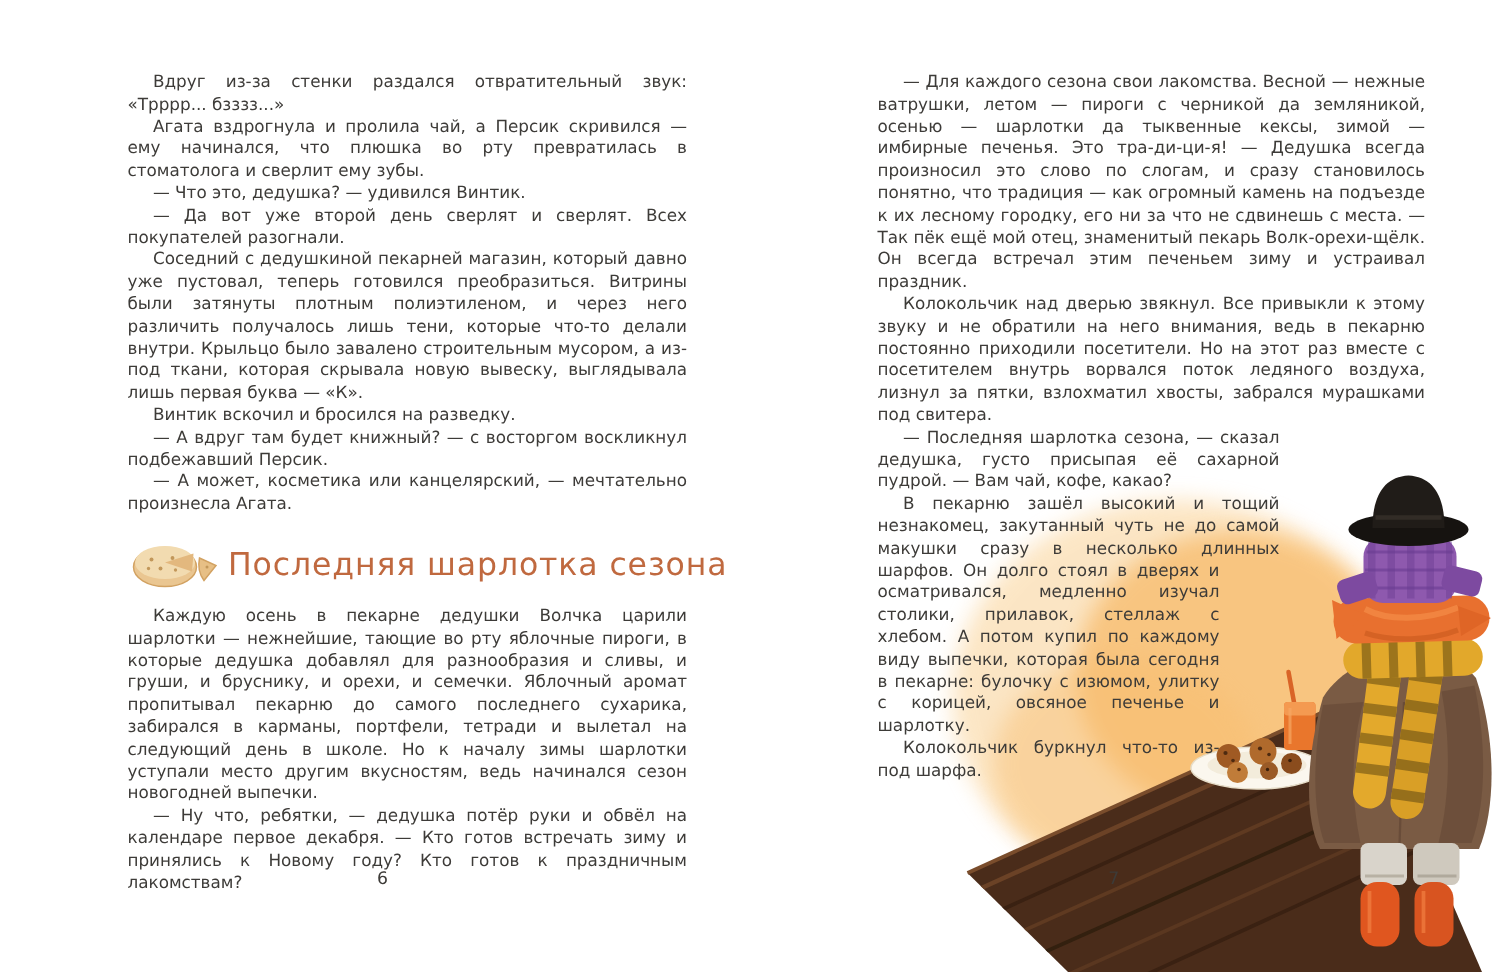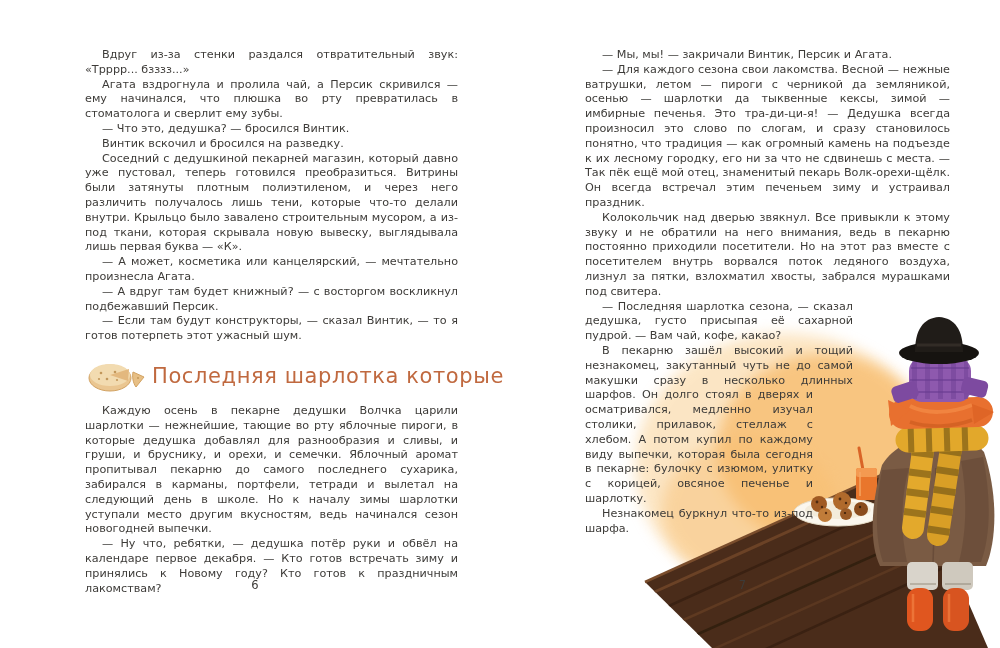--- a/index.html
+++ b/index.html
@@ -22,57 +22,56 @@
   .illustration{position:absolute;left:620px;top:300px;width:380px;height:348px;z-index:1;}
 </style>
 </head>
 <body>
 
 <div class="canvas">
 
   <div class="text-col col-left">
     <p class="para">Вдруг из-за стенки раздался отвратительный звук: «Трррр... бзззз...»</p>
     <p class="para">Агата вздрогнула и пролила чай, а Персик скривился — ему начинался, что плюшка во рту превратилась в стоматолога и сверлит ему зубы.</p>
-    <p class="para">— Что это, дедушка? — бросился Винтик.</p>
+    <p class="para">— Что это, дедушка? — удивился Винтик.</p>
+    <p class="para">— Да вот уже второй день сверлят и сверлят. Всех покупателей разогнали.</p>
+    <p class="para">Соседний с дедушкиной пекарней магазин, который давно уже пустовал, теперь готовился преобразиться. Витрины были затянуты плотным полиэтиленом, и через него различить получалось лишь тени, которые что-то делали внутри. Крыльцо было завалено строительным мусором, а из-под ткани, которая скрывала новую вывеску, выглядывала лишь первая буква — «К».</p>
     <p class="para">Винтик вскочил и бросился на разведку.</p>
-    <p class="para">Соседний с дедушкиной пекарней магазин, который давно уже пустовал, теперь готовился преобразиться. Витрины были затянуты плотным полиэтиленом, и через него различить получалось лишь тени, которые что-то делали внутри. Крыльцо было завалено строительным мусором, а из-под ткани, которая скрывала новую вывеску, выглядывала лишь первая буква — «К».</p>
+    <p class="para">— А вдруг там будет книжный? — с восторгом воскликнул подбежавший Персик.</p>
     <p class="para">— А может, косметика или канцелярский, — мечтательно произнесла Агата.</p>
-    <p class="para">— А вдруг там будет книжный? — с восторгом воскликнул подбежавший Персик.</p>
-    <p class="para">— Если там будут конструкторы, — сказал Винтик, — то я готов потерпеть этот ужасный шум.</p>
 
     <div class="chapter-heading">
       <svg class="pie-icon" width="58" height="36" viewBox="0 0 58 36" aria-hidden="true">
         <ellipse cx="23" cy="20" rx="21" ry="13" fill="#eac691" stroke="#d2a262" stroke-width="1"></ellipse>
         <ellipse cx="23" cy="17" rx="20" ry="11" fill="#f2dbb0"></ellipse>
         <path d="M23,17 L42,11 L41,23 Z" fill="#e3b87e"></path>
         <circle cx="14" cy="15" r="1.3" fill="#c2975a"></circle>
         <circle cx="20" cy="21" r="1.3" fill="#c2975a"></circle>
         <circle cx="28" cy="14" r="1.3" fill="#c2975a"></circle>
         <circle cx="12" cy="21" r="1.1" fill="#c2975a"></circle>
         <circle cx="30" cy="22" r="1.1" fill="#c2975a"></circle>
         <path d="M46,14 L57,19 L49,29 C46,25 45,19 46,14 Z" fill="#e7bf85" stroke="#d2a262" stroke-width="1"></path>
         <circle cx="51" cy="20" r="1" fill="#c2975a"></circle>
       </svg>
-      <span class="heading-text">Последняя шарлотка которые</span>
+      <span class="heading-text">Последняя шарлотка сезона</span>
     </div>
 
     <p class="para">Каждую осень в пекарне дедушки Волчка царили шарлотки — нежнейшие, тающие во рту яблочные пироги, в которые дедушка добавлял для разнообразия и сливы, и груши, и бруснику, и орехи, и семечки. Яблочный аромат пропитывал пекарню до самого последнего сухарика, забирался в карманы, портфели, тетради и вылетал на следующий день в школе. Но к началу зимы шарлотки уступали место другим вкусностям, ведь начинался сезон новогодней выпечки.</p>
     <p class="para">— Ну что, ребятки, — дедушка потёр руки и обвёл на календаре первое декабря. — Кто готов встречать зиму и принялись к Новому году? Кто готов к праздничным лакомствам?</p>
   </div>
   <div class="page-number pn-left">6</div>
 
   <div class="text-col col-right">
-    <p class="para">— Мы, мы! — закричали Винтик, Персик и Агата.</p>
     <p class="para">— Для каждого сезона свои лакомства. Весной — нежные ватрушки, летом — пироги с черникой да земляникой, осенью — шарлотки да тыквенные кексы, зимой — имбирные печенья. Это тра-ди-ци-я! — Дедушка всегда произносил это слово по слогам, и сразу становилось понятно, что традиция — как огромный камень на подъезде к их лесному городку, его ни за что не сдвинешь с места. — Так пёк ещё мой отец, знаменитый пекарь Волк-орехи-щёлк. Он всегда встречал этим печеньем зиму и устраивал праздник.</p>
     <p class="para">Колокольчик над дверью звякнул. Все привыкли к этому звуку и не обратили на него внимания, ведь в пекарню постоянно приходили посетители. Но на этот раз вместе с посетителем внутрь ворвался поток ледяного воздуха, лизнул за пятки, взлохматил хвосты, забрался мурашками под свитера.</p>
     <div class="wrap-spacer spacer-1"></div>
     <div class="wrap-spacer spacer-2"></div>
     <p class="para">— Последняя шарлотка сезона, — сказал дедушка, густо присыпая её сахарной пудрой. — Вам чай, кофе, какао?</p>
     <p class="para">В пекарню зашёл высокий и тощий незнакомец, закутанный чуть не до самой макушки сразу в несколько длинных шарфов. Он долго стоял в дверях и осматривался, медленно изучал столики, прилавок, стеллаж с хлебом. А потом купил по каждому виду выпечки, которая была сегодня в пекарне: булочку с изюмом, улитку с корицей, овсяное печенье и шарлотку.</p>
-    <p class="para">Незнакомец буркнул что-то из-под шарфа.</p>
+    <p class="para">Колокольчик буркнул что-то из-под шарфа.</p>
   </div>
   <div class="page-number pn-right">7</div>
 
   <div class="illustration">
     <svg width="380" height="348" viewBox="0 0 380 348" aria-hidden="true">
       <defs>
         <filter id="soft" x="-40%" y="-40%" width="180%" height="180%">
           <feGaussianBlur stdDeviation="7"></feGaussianBlur>
         </filter>
         <clipPath id="tableClip">

